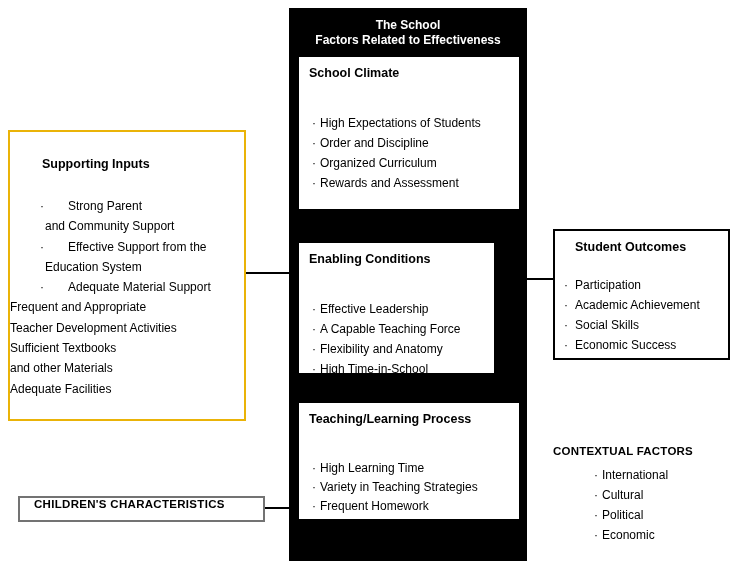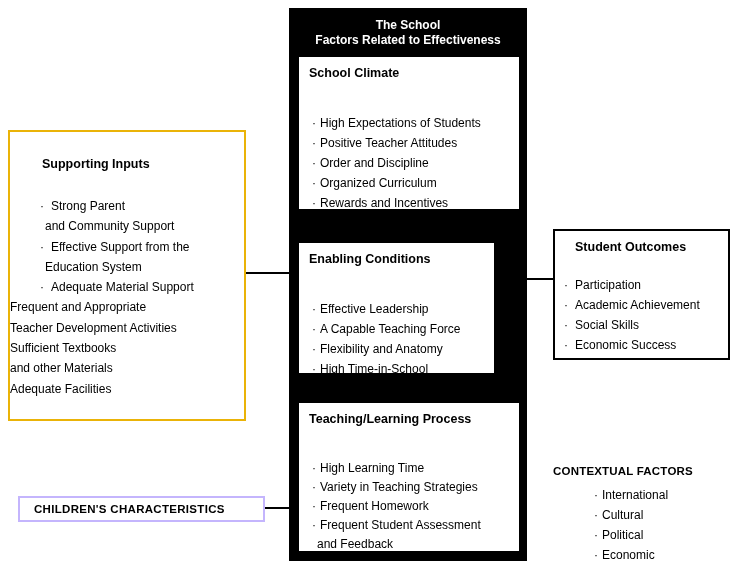--- a/index.html
+++ b/index.html
@@ -8,56 +8,56 @@
   .canvas { position:relative; width:737px; height:568px; background:#fff; overflow:hidden; }
 
   
   .center-panel { position:absolute; left:289px; top:8px; width:238px; height:553px; background:#000; }
   .panel-title { position:absolute; left:0; right:0; top:10px; text-align:center; color:#fff;
                  font-size:12px; font-weight:bold; line-height:15px; }
 
   .white-box { position:absolute; background:#fff; }
   .box1 { left:10px; top:49px;  width:220px; height:152px; }
   .box2 { left:10px; top:235px; width:195px; height:130px; }
-  .box3 { left:10px; top:395px; width:220px; height:148px; }
+  .box3 { left:10px; top:395px; width:220px; height:116px; }
 
   .box-title { font-weight:bold; font-size:12.5px; line-height:16px; padding:8px 0 0 10px; }
   .box-list { list-style:none; margin-top:32px; padding-left:21px; }
   .box-list li { position:relative; font-size:12px; line-height:20px; padding-right:4px; }
   .box3 .box-list li { line-height:19px; }
   .box-list li::before { content:"·"; position:absolute; left:-8px; }
   .box-list li.cont { padding-left:0; margin-left:-3px; }
   .box-list li.cont::before { content:none; }
 
   
   .left-box { position:absolute; left:8px; top:130px; width:238px; height:291px;
               border:2px solid #eab308; background:#fff; }
   .left-title { font-weight:bold; font-size:12.5px; line-height:15px; margin:25px 0 0 32px; }
   .left-list { margin-top:24px; font-size:12px; line-height:20.3px; }
-  .li-b { position:relative; padding-left:41px; }
+  .li-b { position:relative; padding-left:58px; }
   .li-b::before { content:"·"; position:absolute; left:30px; }
   .li-c { padding-left:35px; }
   .li-s { }
 
   
   .children-box { position:absolute; left:18px; top:496px; width:247px; height:26px;
-                  border:2px solid #c4b5fd; background:#fff; display:flex; align-items:center; }
+                  border:2px solid #737373; background:#fff; display:flex; align-items:flex-start; }
   .children-label { font-weight:bold; font-size:11.5px; letter-spacing:0.3px; padding-left:14px; }
 
   
   .outcomes-box { position:absolute; left:553px; top:213px; width:177px; height:131px;
                   border:2px solid #000; background:#fff;margin-top:16px; }
   .outcomes-title { font-weight:bold; font-size:12.5px; line-height:15px; margin:9px 0 0 20px; }
   .outcomes-list { list-style:none; margin-top:20px; padding-left:20px; }
   .outcomes-list li { position:relative; font-size:12px; line-height:20px; }
   .outcomes-list li::before { content:"·"; position:absolute; left:-11px; }
 
   
   .contextual { position:absolute; left:553px; top:444px; width:180px; }
-  .contextual-title { font-weight:bold; font-size:11.5px; letter-spacing:0.2px; line-height:14px;margin-top:20px; }
+  .contextual-title { font-weight:bold; font-size:11.5px; letter-spacing:0.2px; line-height:14px; }
   .contextual-list { list-style:none; margin-top:7px; }
   .contextual-list li { position:relative; font-size:12px; line-height:20px; padding-left:49px; }
   .contextual-list li::before { content:"·"; position:absolute; left:41px; }
 
   
   .conn { position:absolute; background:#000; height:2px; }
   .conn-left     { left:246px; top:272px; width:43px; }
   .conn-right    { left:527px; top:278px; width:26px; }
   .conn-children { left:265px; top:507px; width:24px; }
 </style>
@@ -89,24 +89,23 @@
   <div class="center-panel">
     <div class="panel-title">
       <div>The School</div>
       <div>Factors Related to Effectiveness</div>
     </div>
 
     <div class="white-box box1">
       <div class="box-title">School Climate</div>
       <ul class="box-list">
         <li>High Expectations of Students</li>
-        <li>Positive Teacher Attitudes</li>
         <li>Order and Discipline</li>
         <li>Organized Curriculum</li>
-        <li>Rewards and Incentives</li>
+        <li>Rewards and Assessment</li>
       </ul>
     </div>
 
     <div class="white-box box2">
       <div class="box-title">Enabling Conditions</div>
       <ul class="box-list">
         <li>Effective Leadership</li>
         <li>A Capable Teaching Force</li>
         <li>Flexibility and Anatomy</li>
         <li>High Time-in-School</li>

